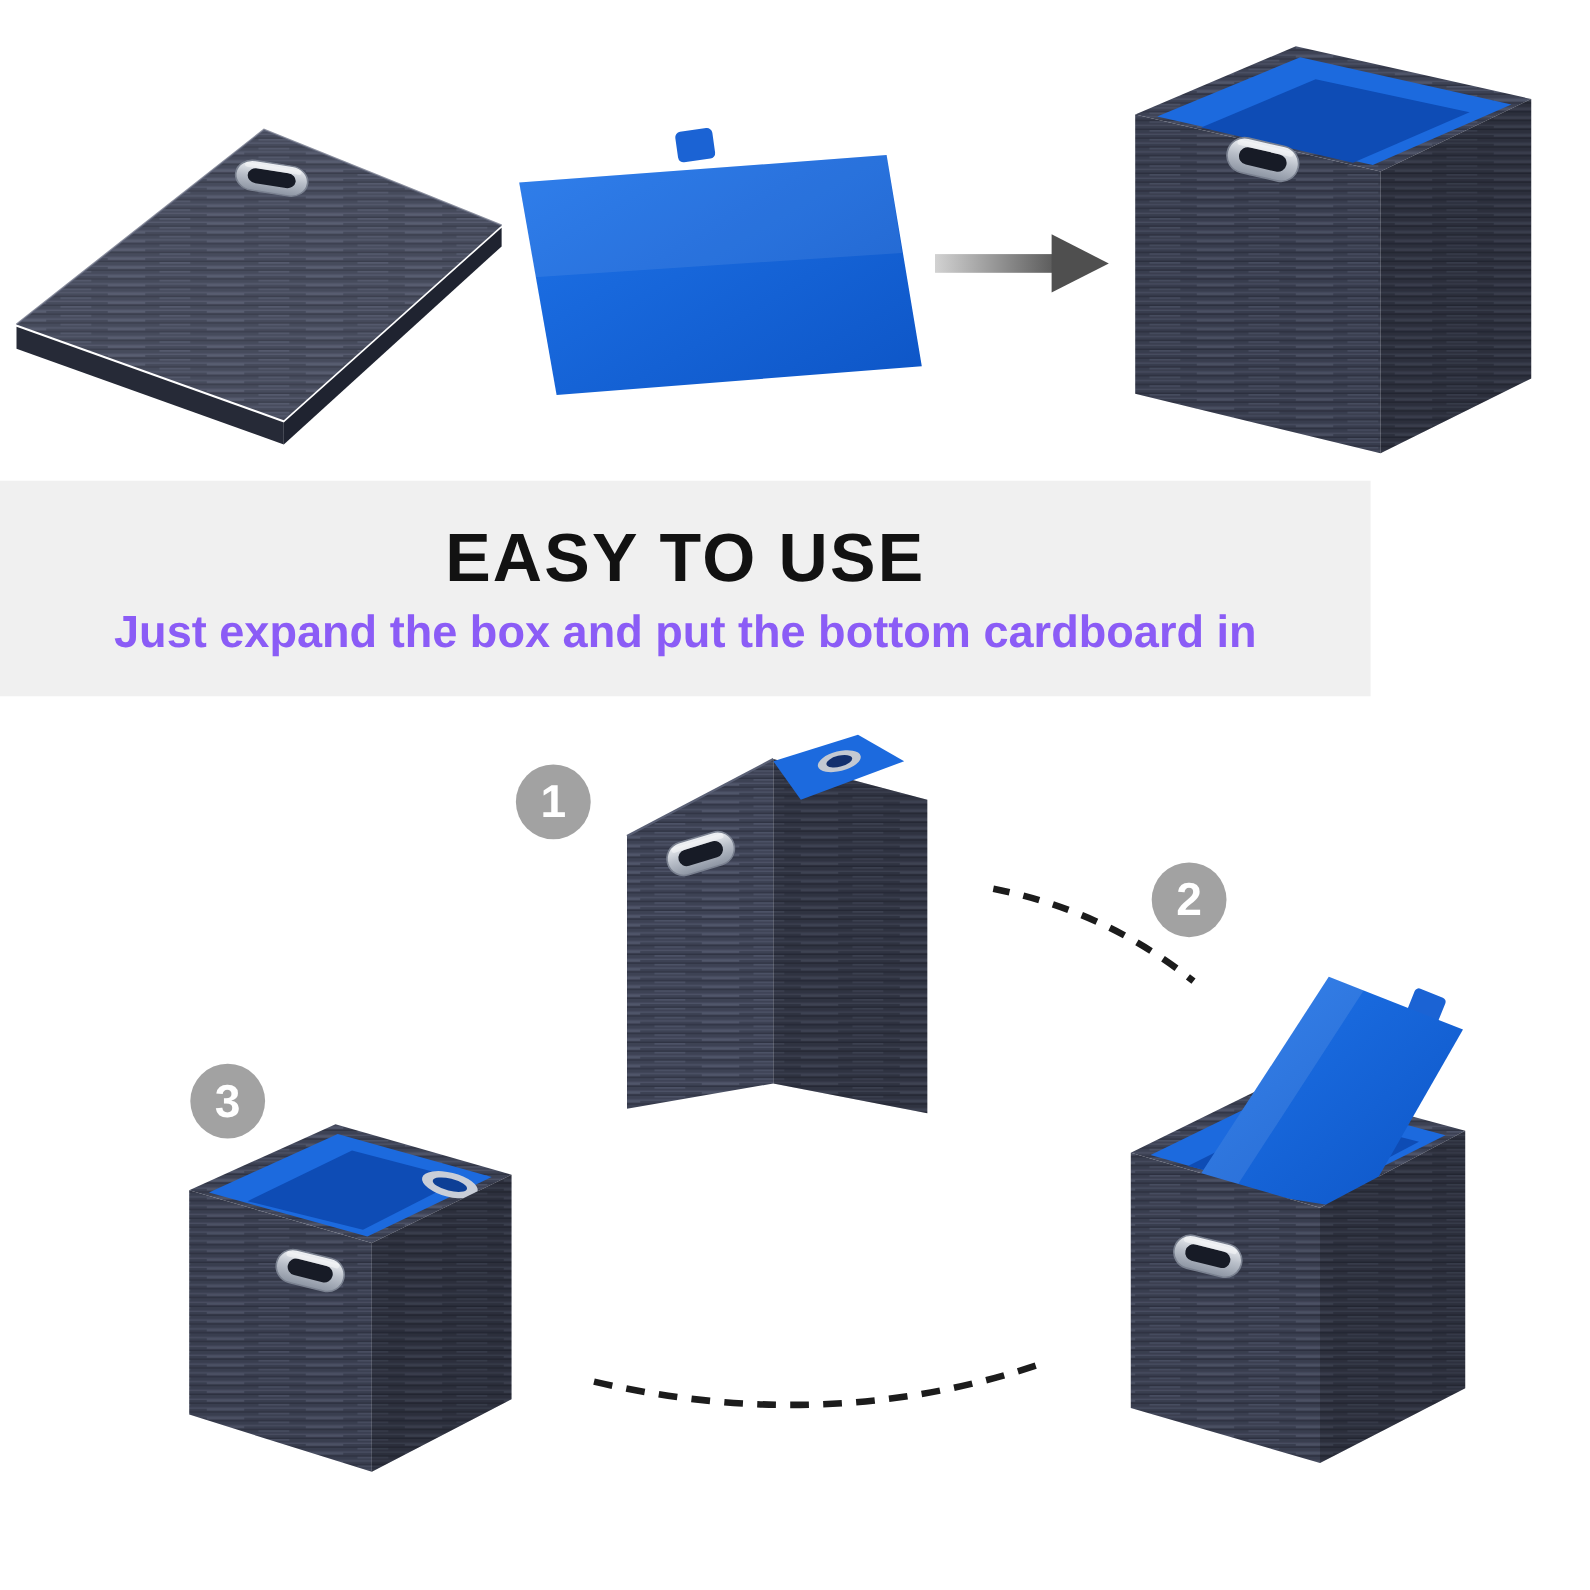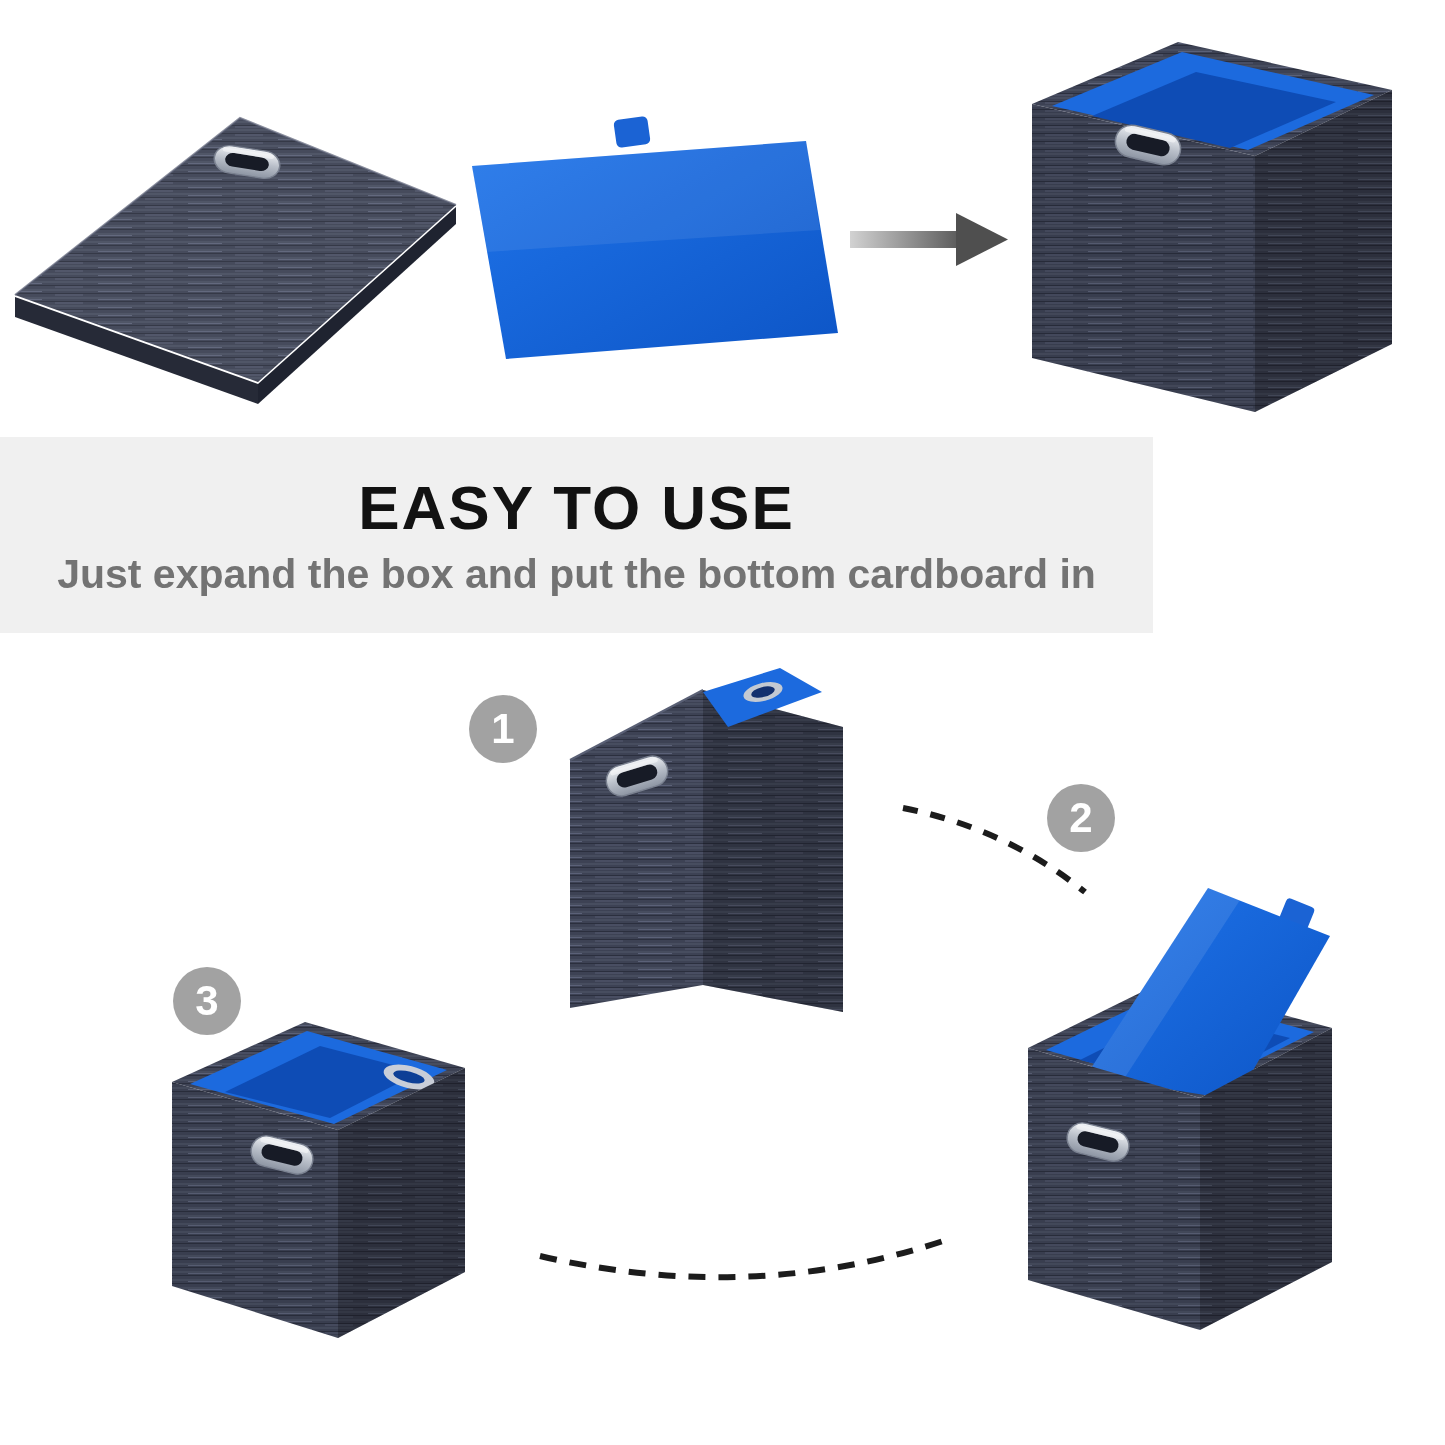--- a/index.html
+++ b/index.html
@@ -5,26 +5,26 @@
   *{box-sizing:border-box}
   html,body{margin:0;padding:0}
   body{
     width:1445px;height:1445px;position:relative;background:#ffffff;
     font-family:"Liberation Sans",sans-serif;overflow:hidden;
   }
   svg.layer{position:absolute;left:0;display:block}
   .top-svg{top:0}
   .steps-svg{top:630px}
   .banner{
-    position:absolute;top:437px;left:0;width:1153px;height:196px;
+    position:absolute;top:437px;left:0;width:1246px;height:196px;
     background:#f0f0f0;display:flex;flex-direction:column;
     align-items:center;justify-content:center;gap:8px;
   }
   .banner h1{margin:0;font-size:62px;font-weight:800;color:#121212;letter-spacing:2px}
-  .banner p{margin:0;font-size:41px;font-weight:700;color:#737373}
+  .banner p{margin:0;font-size:41px;font-weight:700;color:#8b5cf6}
   .badge{
     position:absolute;width:68px;height:68px;border-radius:50%;
     background:#a2a2a2;color:#ffffff;display:flex;align-items:center;
     justify-content:center;font-size:42px;font-weight:700;
   }
 </style>
 </head>
 <body>
 
 <svg class="layer top-svg" width="1445" height="437" viewBox="0 0 1445 437">

